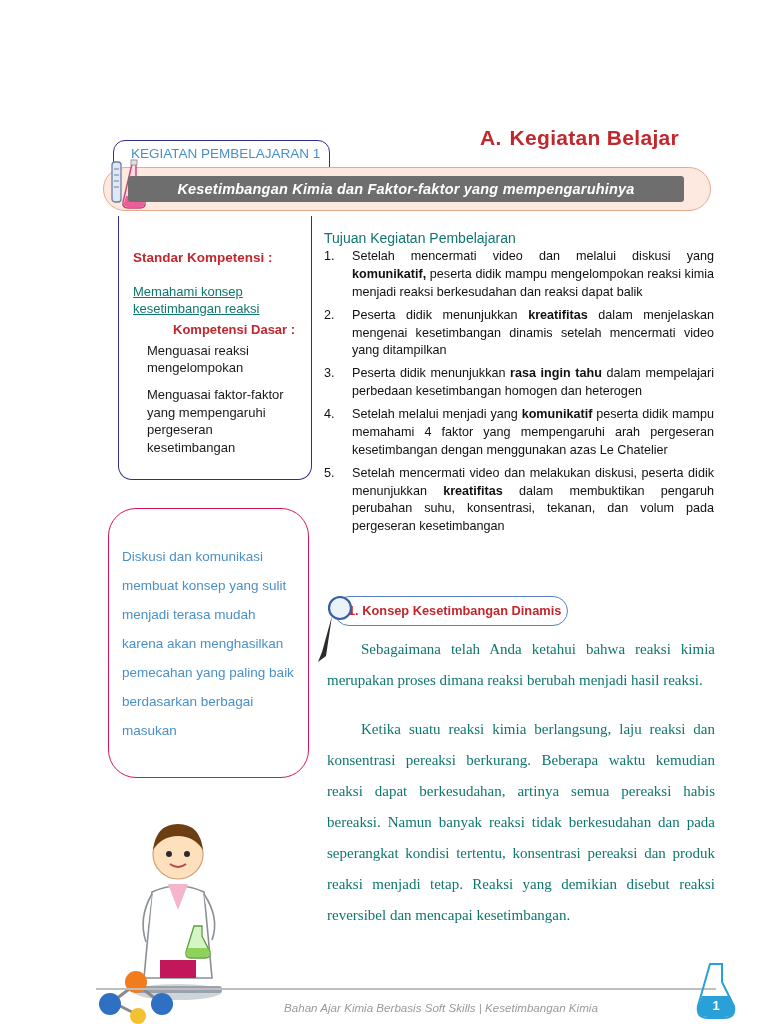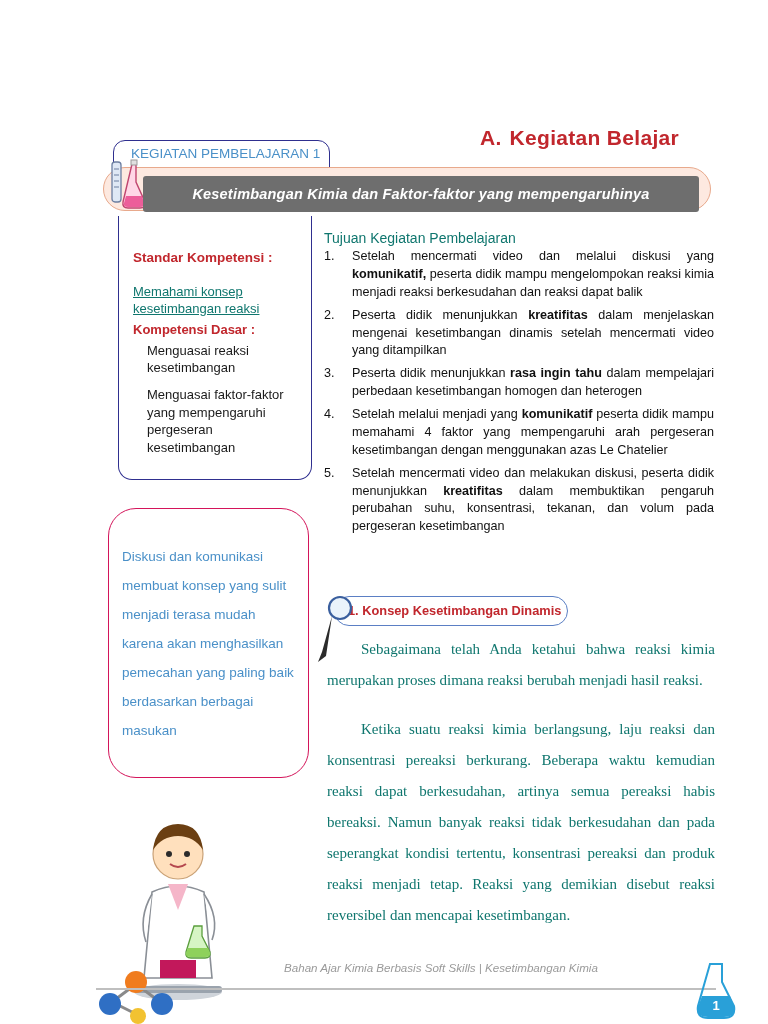--- a/index.html
+++ b/index.html
@@ -60,24 +60,24 @@
     left: 103px;
     top: 167px;
     width: 608px;
     height: 44px;
     background: #fde9e0;
     border: 1.5px solid #e8a98c;
     border-radius: 22px;
   }
   .banner-inner {
     position: absolute;
-    left: 143px;
+    left: 128px;
     top: 176px;
     width: 556px;
-    height: 36px;
+    height: 26px;
     background: #6e6e6e;
     border-radius: 3px;
     display: flex;
     align-items: center;
     justify-content: center;
   }
   .banner-inner span {
     font-size: 14.5px;
     font-weight: bold;
     color: #ffffff;
@@ -121,20 +121,21 @@
     font-weight: bold;
     font-size: 13.5px;
     line-height: 1.3;
     margin-bottom: 16px;
   }
   .comp-sub {
     color: #c1272d;
     font-weight: bold;
     font-size: 13px;
     margin-top: 3px;
+    margin-left: 40px;
   }
   .comp-body { color: #0f766e; text-decoration: underline; }
   .comp-list {
     margin: 3px 0 0 0;
     padding-left: 14px;
     list-style: none;
   }
   .comp-list li { margin-bottom: 9px; line-height: 1.36; }
 
   
@@ -235,21 +236,21 @@
     position: absolute;
     left: 96px;
     top: 988px;
     width: 620px;
     height: 2px;
     background: #bfbfbf;
   }
   .footer-text {
     position: absolute;
     left: 284px;
-    top: 961px;
+    top: 1001px;
     font-size: 11.6px;
     color: #9a9a9a;
     font-style: italic;
     white-space: nowrap;
   }
   .page-num-flask {
     position: absolute;
     right: 28px;
     top: 962px;
     width: 48px;
@@ -292,21 +293,21 @@
   <div class="banner-inner">
     <span>Kesetimbangan Kimia dan Faktor-faktor yang mempengaruhinya</span>
   </div>
 
   <div class="comp-box"></div>
   <div class="comp-inner">
     <div class="comp-title">Standar Kompetensi :</div>
     <div class="comp-body">Memahami konsep kesetimbangan reaksi</div>
     <div class="comp-sub">Kompetensi Dasar :</div>
     <ul class="comp-list">
-      <li>Menguasai reaksi kesetimbangan</li>
+      <li>Menguasai reaksi mengelompokan</li>
       <li>Menguasai faktor-faktor yang mempengaruhi pergeseran kesetimbangan</li>
     </ul>
   </div>
 
   <div class="tujuan-title">Tujuan Kegiatan Pembelajaran</div>
   <div class="tujuan-list" id="objectives-list">
       <div class="tj-row">
         <div class="tj-num">1.</div>
         <div class="tj-txt"><span>Setelah mencermati video dan melalui diskusi yang </span><b>komunikatif,</b><span> peserta didik mampu mengelompokan reaksi kimia menjadi reaksi berkesudahan dan reaksi dapat balik</span></div>
       </div>

